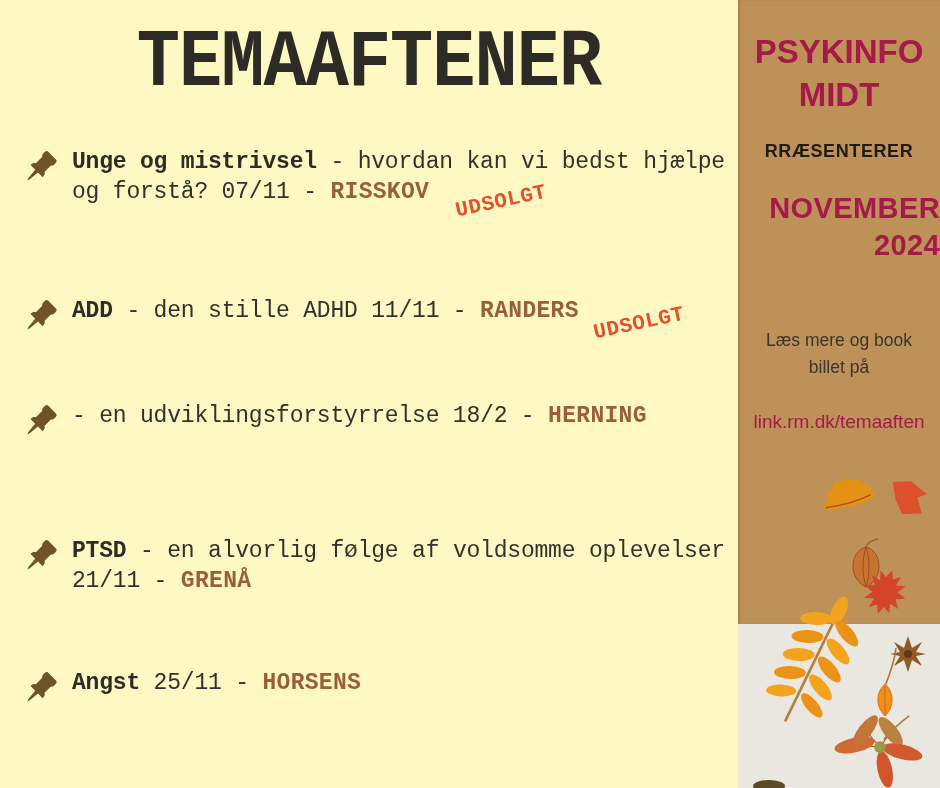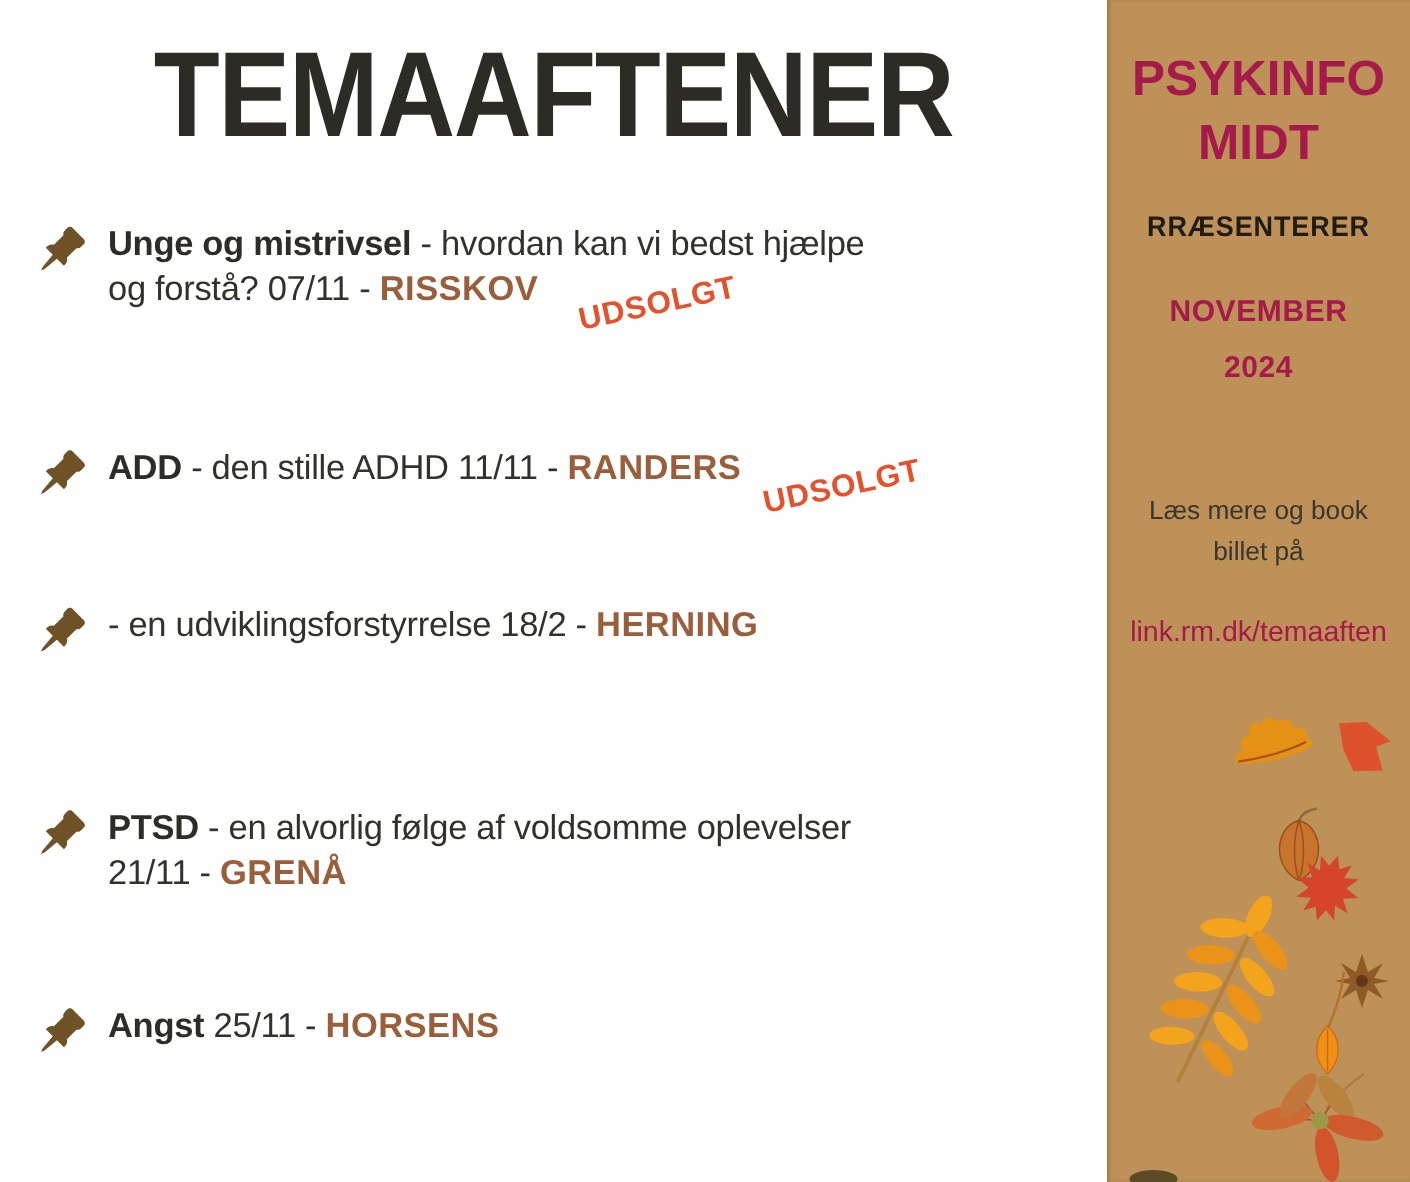--- a/index.html
+++ b/index.html
@@ -2,48 +2,48 @@
 <html><head>
 <meta charset="utf-8">
 <style>
   html,body{margin:0;padding:0;}
   .poster{
     position:relative; width:940px; height:788px; overflow:hidden;
     font-family:"Liberation Sans", sans-serif;
     background:#eae7e1;
   }
   
-  .main{position:absolute;left:0;top:0;width:738px;height:788px;background:#ffffff;}
+  .main{position:absolute;left:0;top:0;width:738px;height:788px;background:#fef9c3;font-family:Liberation Mono, monospace;}
   .title{
     margin:0;padding-top:16px;text-align:center;
     font-size:72px;font-weight:700;color:#2c2b25;letter-spacing:-1px;
     transform:scaleY(1.12);transform-origin:top center;white-space:nowrap;
   }
   .event{position:absolute;left:26px;right:10px;display:flex;gap:13px;align-items:flex-start;}
   .pin{width:33px;height:33px;flex:none;margin-top:0;}
   .pin path{fill:#6f5327;}
   .etext{font-size:23px;line-height:29.5px;color:#33312b;letter-spacing:-0.2px;}
   .etext b{font-weight:700;color:#2e2c26;}
   .etext span{white-space:pre-wrap;}
   .loc{color:#9b5e3a;font-weight:700;letter-spacing:0.3px;}
   .soldout{
     display:inline-block;color:#e6502a;font-weight:700;font-size:21px;
     letter-spacing:0.6px;
   }
   .so1{margin-left:26px;transform:translateY(9px) rotate(-12deg);}
   .so2{margin-left:14px;transform:translateY(12px) rotate(-12deg);}
   
   .sidebar{
-    position:absolute;left:738px;top:0;width:202px;height:788px;
+    position:absolute;left:738px;top:0;width:202px;height:624px;
     background:#bd9158;text-align:center;
     box-shadow:inset 2px 0 3px -1px rgba(90,60,20,.35);
   }
   .brand{margin-top:30px;font-size:33px;line-height:43px;font-weight:700;color:#a5194b;letter-spacing:0;}
   .presents{margin-top:25px;font-size:18px;font-weight:700;color:#1f1b15;letter-spacing:0.6px;transform:scaleY(1.05);}
-  .month{margin-top:28px;font-size:20px;line-height:37px;font-weight:700;color:#a5194b;letter-spacing:0.4px;}
+  .month{margin-top:28px;font-size:29px;line-height:37px;font-weight:700;color:#a5194b;letter-spacing:0.4px;text-align:right;}
   .cta{margin-top:63px;font-size:17.5px;line-height:27px;color:#3a352d;}
   .link{font-size:19px;line-height:27px;color:#a5194b;margin-top:27px;}
   .leaves{position:absolute;left:0;top:460px;width:202px;height:328px;}
   .leaf{position:absolute;}
 </style>
 </head>
 <body>
 
 <div class="poster">
 

